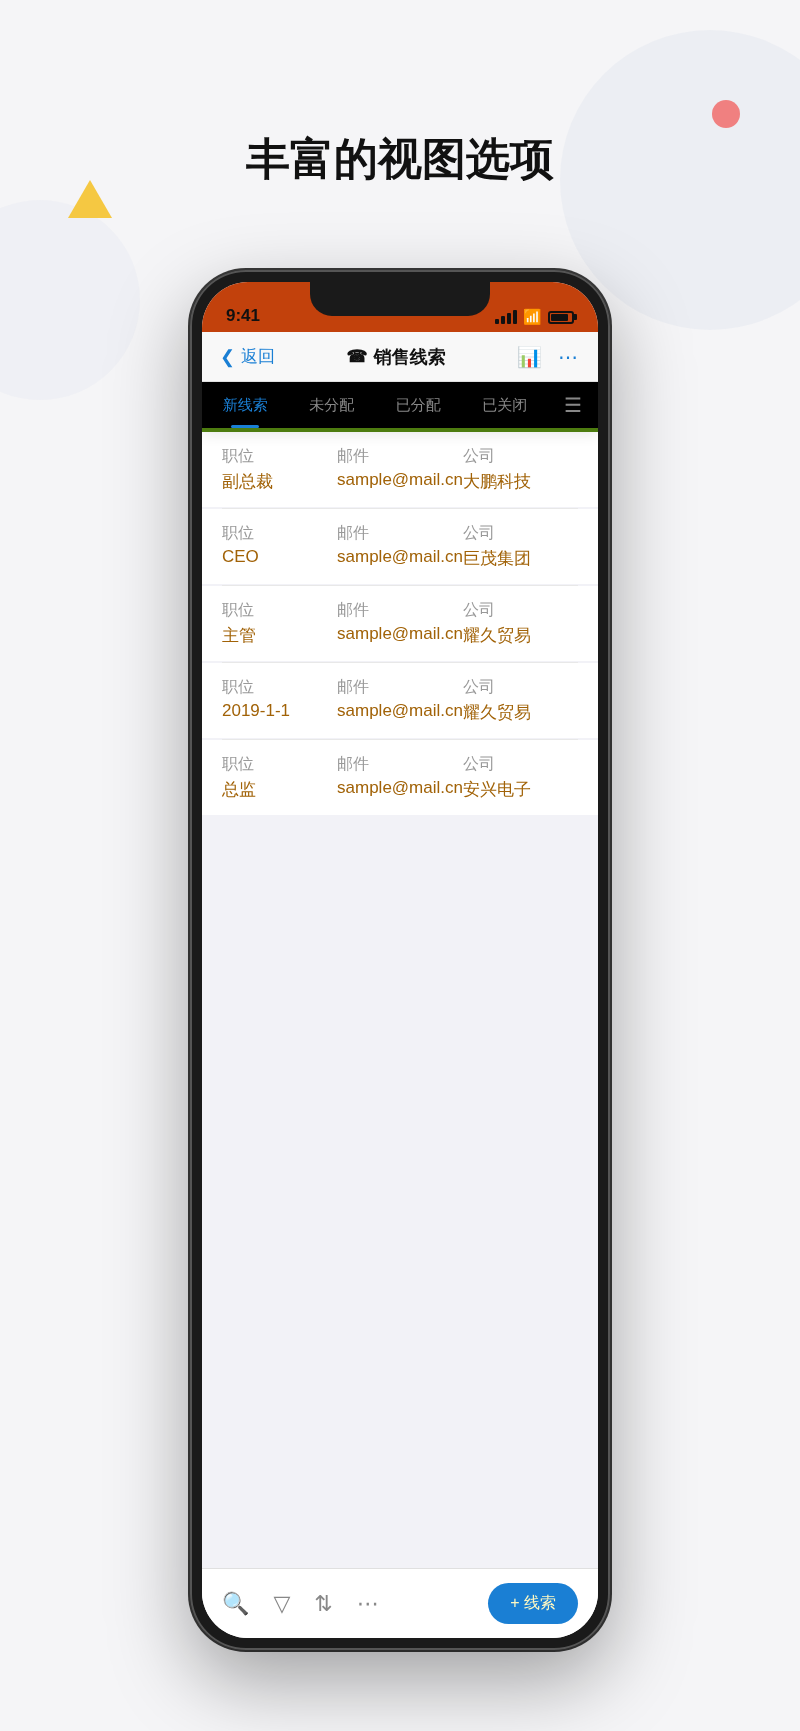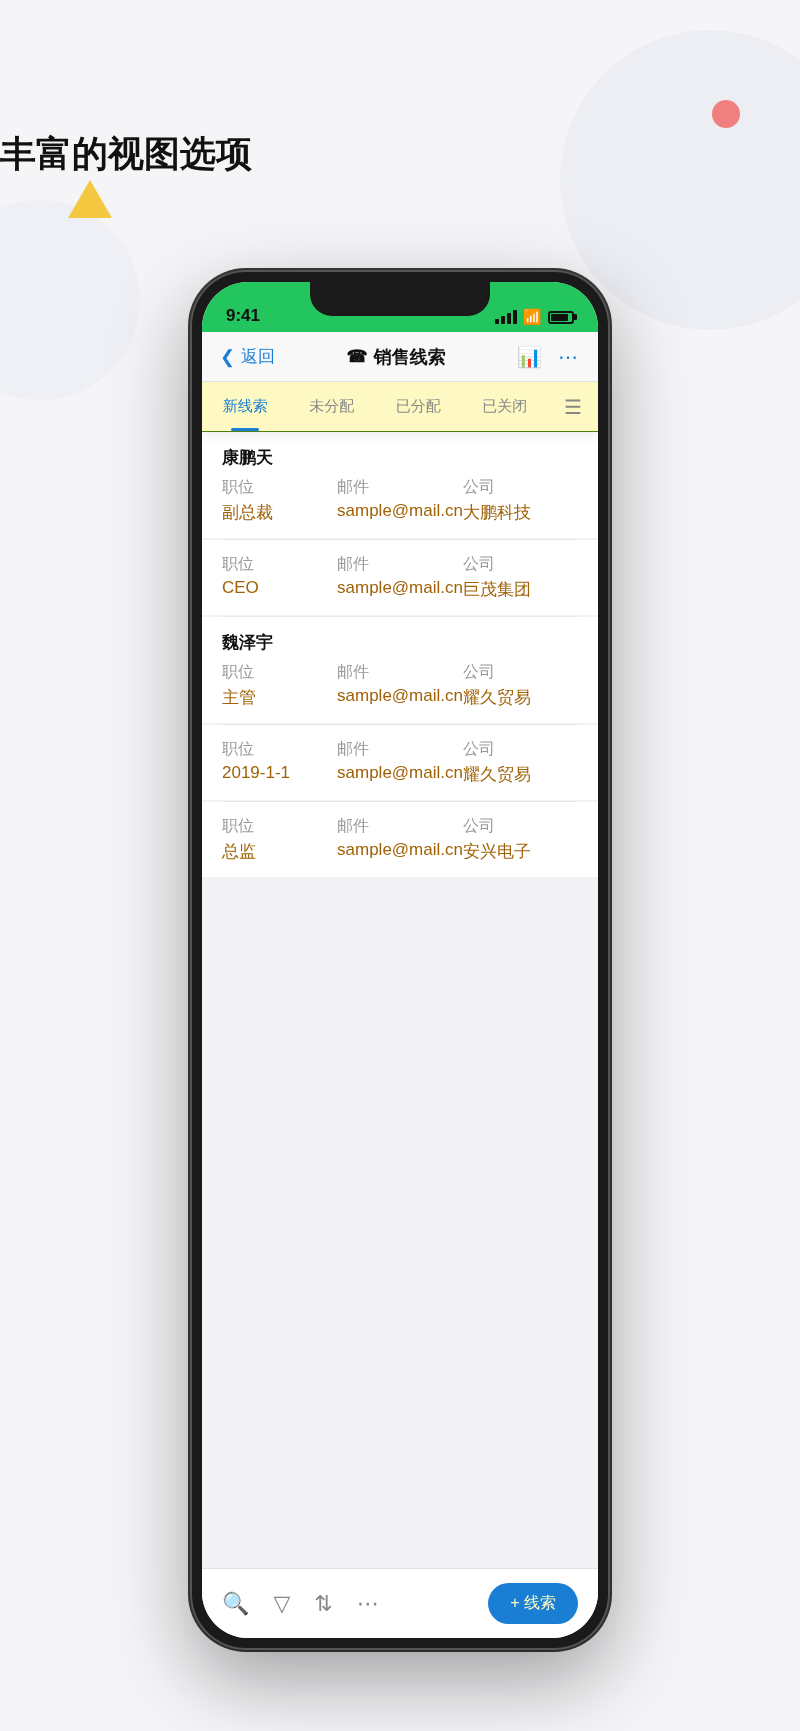--- a/index.html
+++ b/index.html
@@ -46,22 +46,22 @@
       left: 68px;
       width: 0;
       height: 0;
       border-left: 22px solid transparent;
       border-right: 22px solid transparent;
       border-bottom: 38px solid #f5c842;
     }
 
     
     .page-title {
-      text-align: left;
-      font-size: 36px;
+      text-align: center;
+      font-size: 44px;
       font-weight: 700;
       color: #111;
       position: absolute;
       top: 130px;
       left: 0; right: 0;
     }
 
     
     .phone-frame {
       position: absolute;
@@ -123,21 +123,21 @@
       z-index: 10;
     }
 
     
     .status-bar {
       position: absolute;
       top: 0;
       left: 0;
       right: 0;
       height: 50px;
-      background: #22c55e;
+      background: #c2410c;
       display: flex;
       align-items: flex-end;
       justify-content: space-between;
       padding: 0 24px 6px;
       z-index: 9;
     }
     .status-time {
       font-size: 17px;
       font-weight: 600;
       color: #111;
@@ -240,24 +240,24 @@
       font-size: 20px;
       letter-spacing: 2px;
     }
 
     
     .tabs-container {
       position: absolute;
       top: 100px;
       left: 0; right: 0;
       height: 50px;
-      background: #fef9c3;
-      display: flex;
-      align-items: center;
-      border-bottom: 1px solid #4d7c0f;
+      background: #000000;
+      display: flex;
+      align-items: center;
+      border-bottom: 4px solid #4d7c0f;
       z-index: 7;
       box-shadow: 0 4px 12px rgba(0,0,0,0.08);
     }
     .tab-item {
       flex: 1;
       display: flex;
       flex-direction: column;
       align-items: center;
       justify-content: center;
       height: 100%;
@@ -420,21 +420,20 @@
       </div>
       <div class="tab-item">
         <span>已关闭</span>
       </div>
       <div class="tab-menu-icon">☰</div>
     </div>
 
     <div class="contacts-list">
 
       <div class="contact-card">
-        <div class="contact-name">康鹏天</div>
         <div class="contact-fields">
           <div class="contact-field">
             <div class="field-label">职位</div>
             <div class="field-value">副总裁</div>
           </div>
           <div class="contact-field">
             <div class="field-label">邮件</div>
             <div class="field-value">sample@mail.cn</div>
           </div>
           <div class="contact-field">
@@ -459,21 +458,20 @@
           <div class="contact-field">
             <div class="field-label">公司</div>
             <div class="field-value">巨茂集团</div>
           </div>
         </div>
       </div>
 
       <div class="contact-divider"></div>
 
       <div class="contact-card">
-        <div class="contact-name">魏泽宇</div>
         <div class="contact-fields">
           <div class="contact-field">
             <div class="field-label">职位</div>
             <div class="field-value">主管</div>
           </div>
           <div class="contact-field">
             <div class="field-label">邮件</div>
             <div class="field-value">sample@mail.cn</div>
           </div>
           <div class="contact-field">

